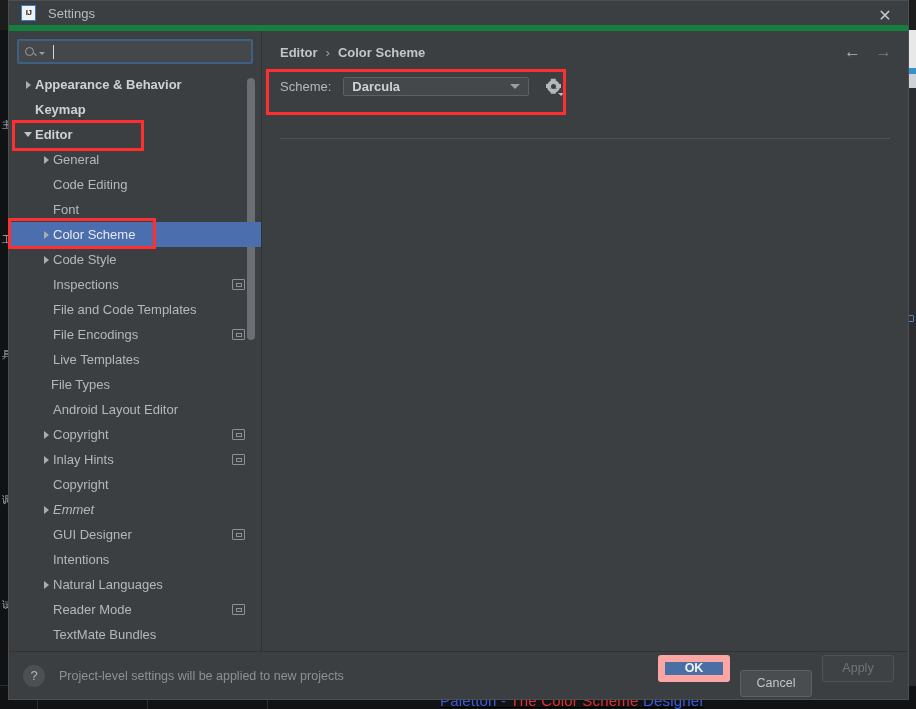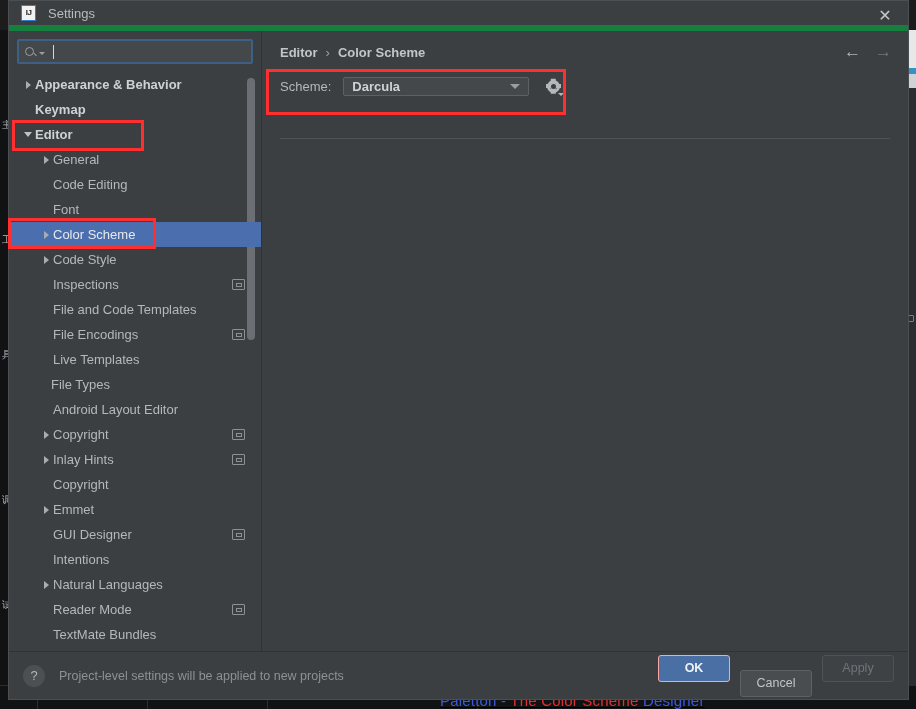--- a/index.html
+++ b/index.html
@@ -327,21 +327,21 @@
     display: flex; gap: 10px;
   }
   .btn {
     min-width: 72px; height: 27px;
     border-radius: 3px;
     display: flex; align-items: center; justify-content: center;
     font-size: 12.5px; cursor: pointer;
     padding: 0 14px;
   }
   .btn-default {
-    background: #4a6fa5; border: 1px solid #fca5a5; color: #f0f2f4;
+    background: #4a6fa5; border: 7px solid #fca5a5; color: #f0f2f4;
     font-weight: bold;
   }
   .btn-normal {
     background: #4a4d4f; border: 1px solid #5c6164; color: #c2c5c8; margin-top: 15px;
   }
   .btn-disabled {
     background: #3f4244; border: 1px solid #4f5355; color: #70747a;
   }
 
   
@@ -490,21 +490,21 @@
               </span>
               <span class="tree-label">Inlay Hints</span>
               <span class="scope-icon">
                 <i></i>
               </span>
             </div>
             <div class="tree-row" style="padding-left: 30px;">
               <span class="tw empty"></span>
               <span class="tree-label">Copyright</span>
             </div>
-            <div class="tree-row" style="padding-left: 30px;">
+            <div class="tree-row" style="padding-left: 30px; font-style: italic;">
               <span class="tw">
                 <span class="arrow-r"></span>
               </span>
               <span class="tree-label">Emmet</span>
             </div>
             <div class="tree-row" style="padding-left: 30px;">
               <span class="tw empty"></span>
               <span class="tree-label">GUI Designer</span>
               <span class="scope-icon">
                 <i></i>

